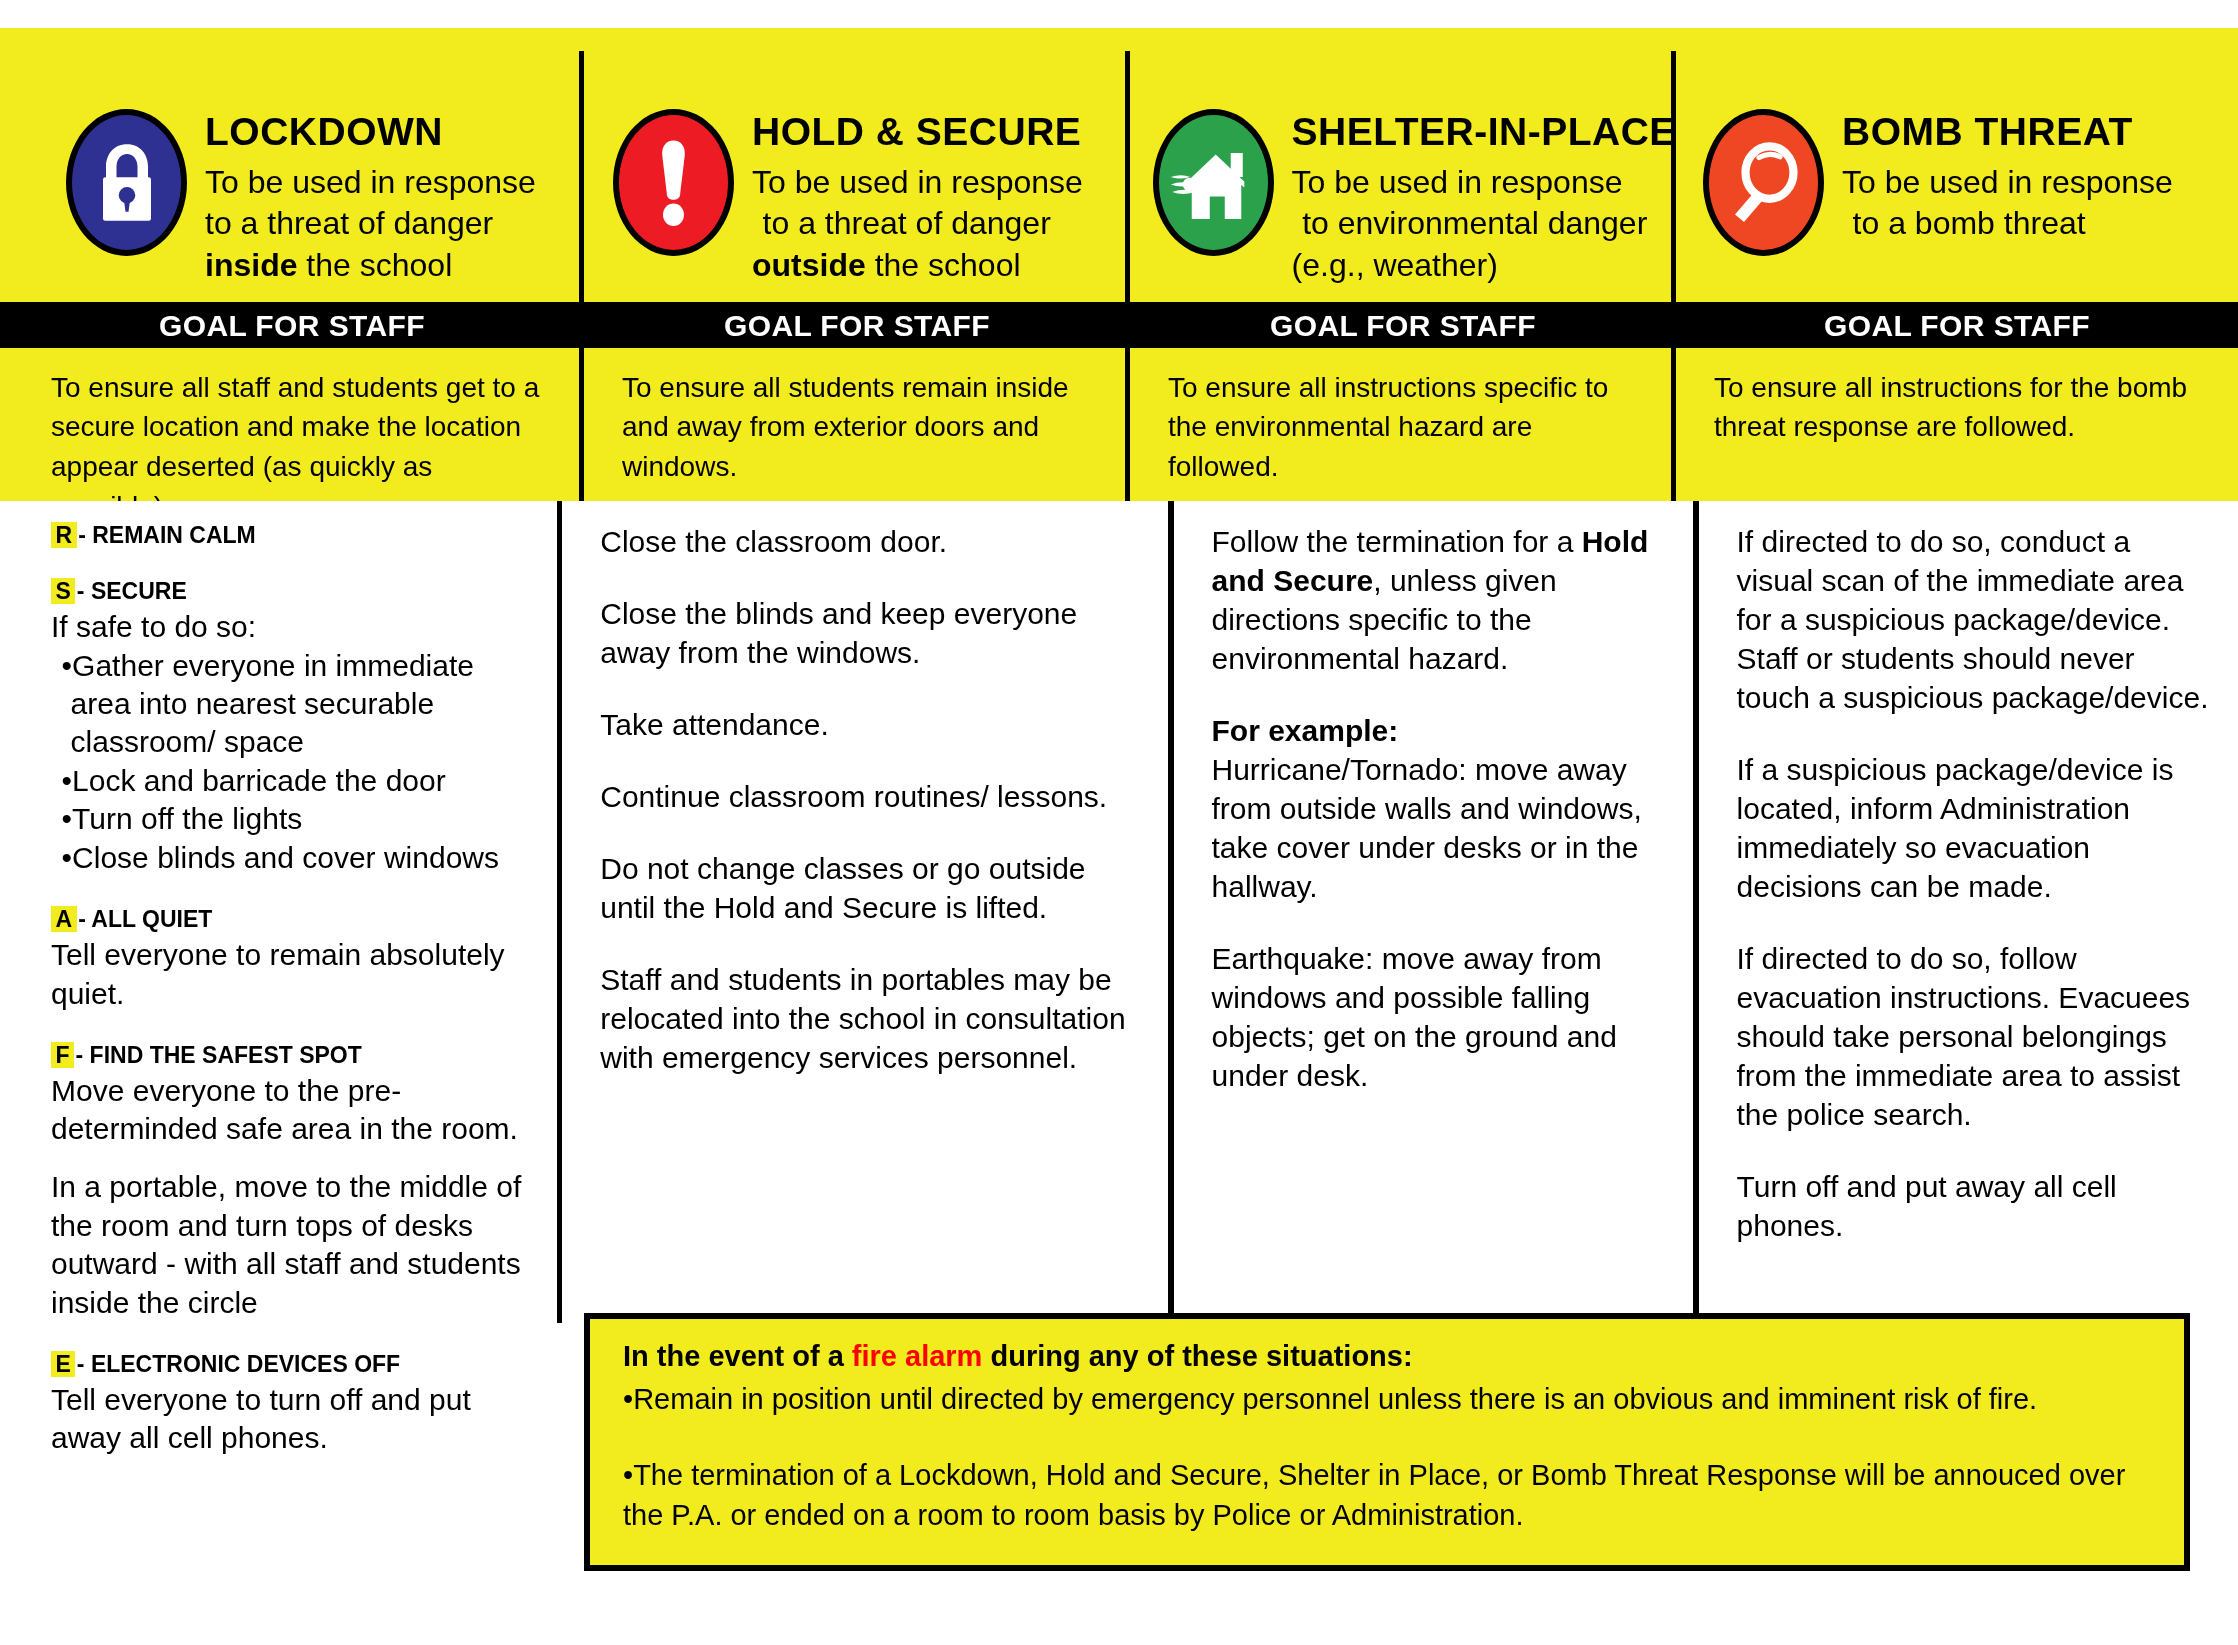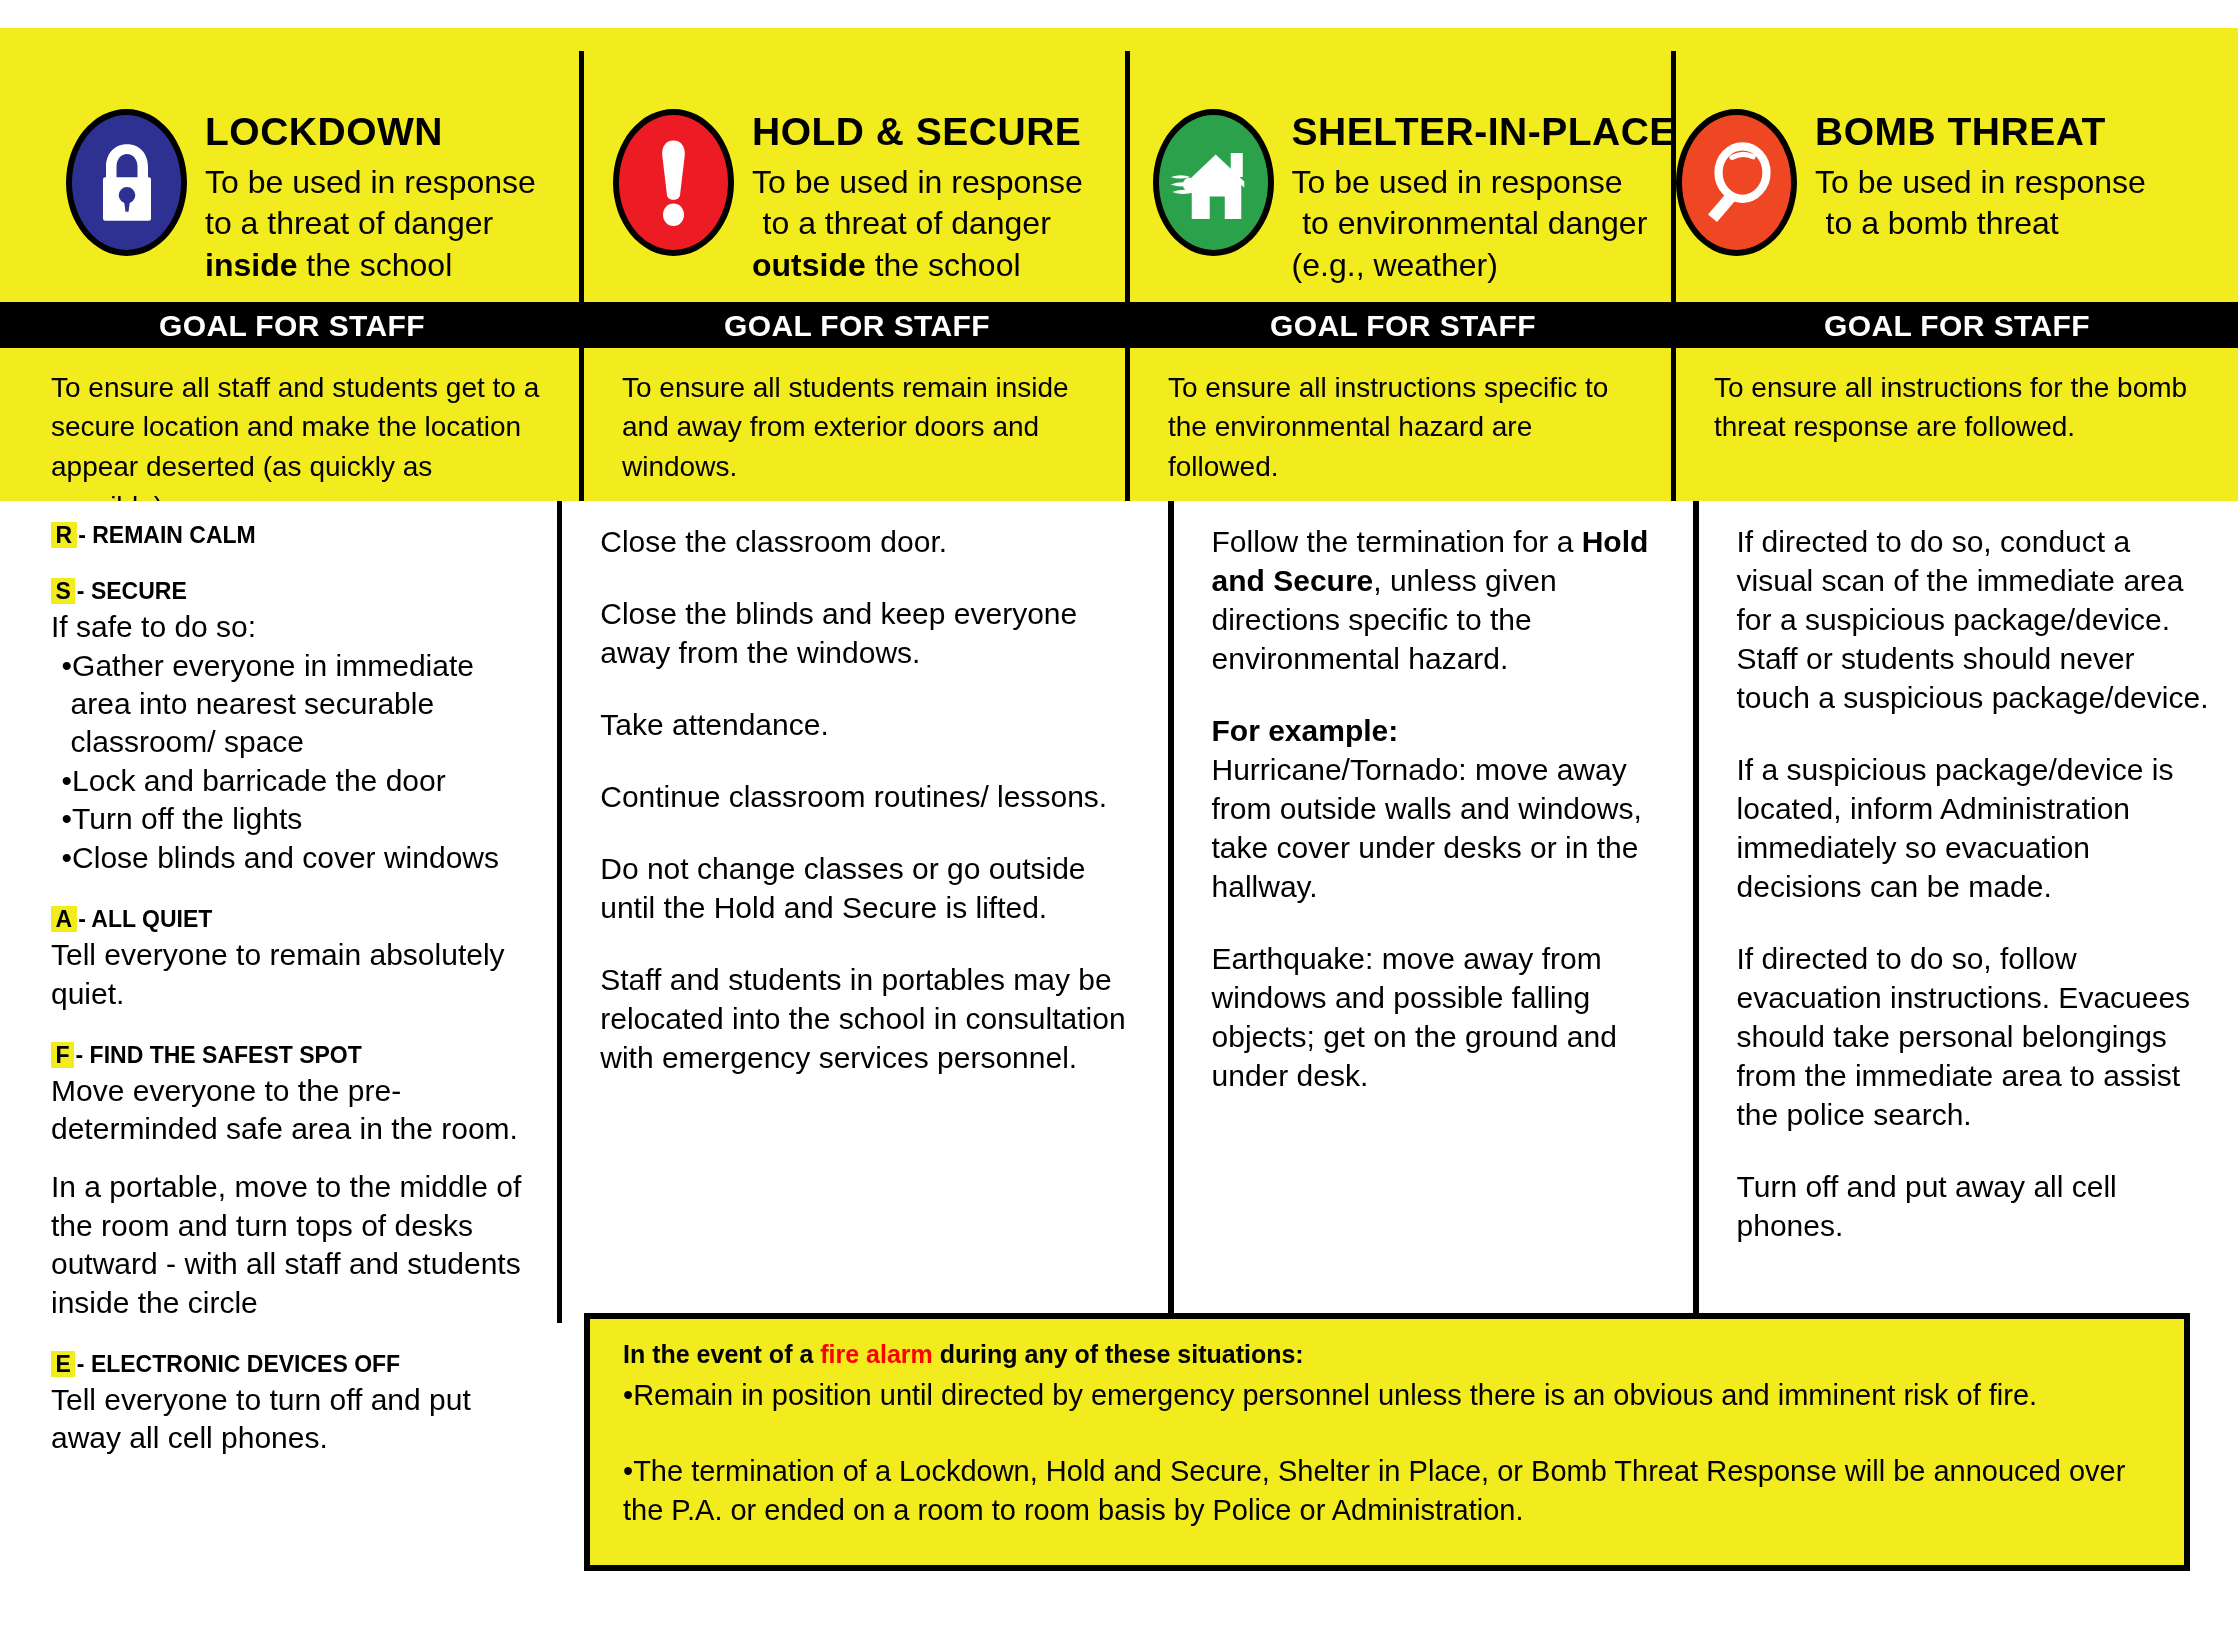--- a/index.html
+++ b/index.html
@@ -21,21 +21,21 @@
   }
   .hdr-col{
     position:relative;
     display:flex;align-items:flex-start;
     padding-top:81px;
     box-sizing:border-box;
   }
   .hdr-col.c1{width:584px;padding-left:66px;}
   .hdr-col.c2{width:546px;padding-left:29px;}
   .hdr-col.c3{width:546px;padding-left:22.6px;}
-  .hdr-col.c4{width:562px;}
+  .hdr-col.c4{width:562px;padding-left:27px;}
   .hdr-col .vrule{
     position:absolute;right:0;top:22.6px;bottom:0;width:5.3px;background:#000;
   }
   .badge{
     width:121px;height:147px;border-radius:50%;
     border:6.8px solid #000;
     flex:0 0 auto;
     display:flex;align-items:center;justify-content:center;
     box-sizing:border-box;
     margin-right:18px;
@@ -125,21 +125,21 @@
 
   
   .fire-box{
     position:absolute;left:584px;top:1313px;
     width:1606px;height:258px;
     background:#F2EB1D;border:6.8px solid #000;
     box-sizing:border-box;
     padding:21px 33px 0 33px;
   }
   .fire-title{
-    font-size:25px;font-weight:bold;color:#000;line-height:1.12;
+    font-size:29px;font-weight:bold;color:#000;line-height:1.12;
     margin-bottom:7.5px;font-stretch:condensed;
   }
   .fire-title .red{color:#FF0000;}
   .fire-line{
     font-size:29px;color:#000;line-height:1.36;
   }
   .fire-line.second{margin-top:37px;}
 </style>
 </head>
 <body>

